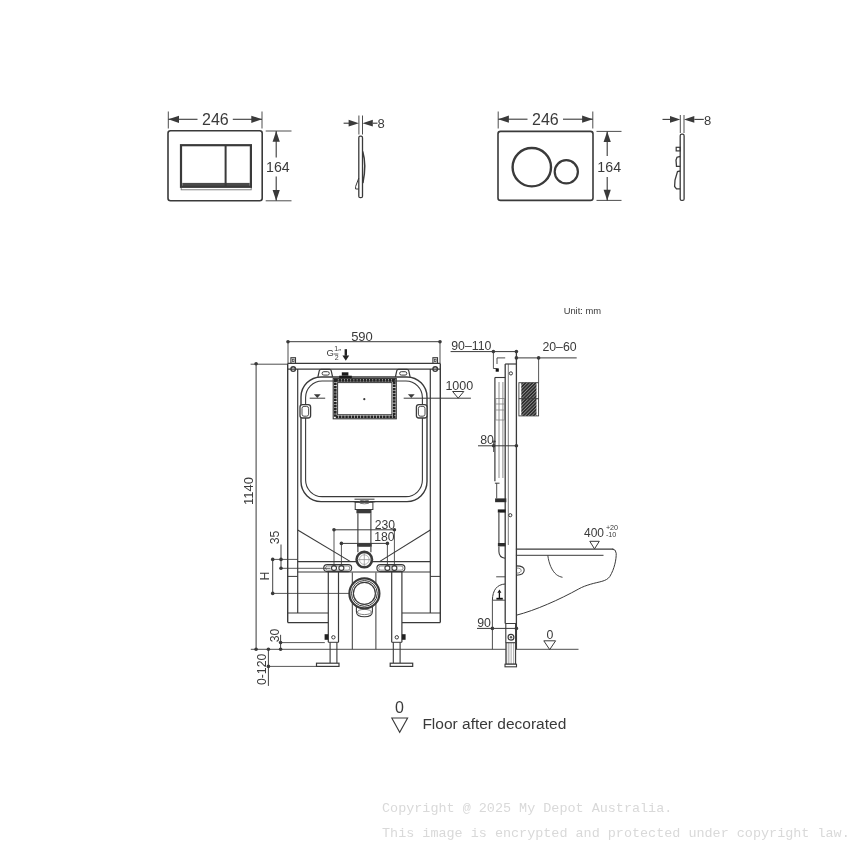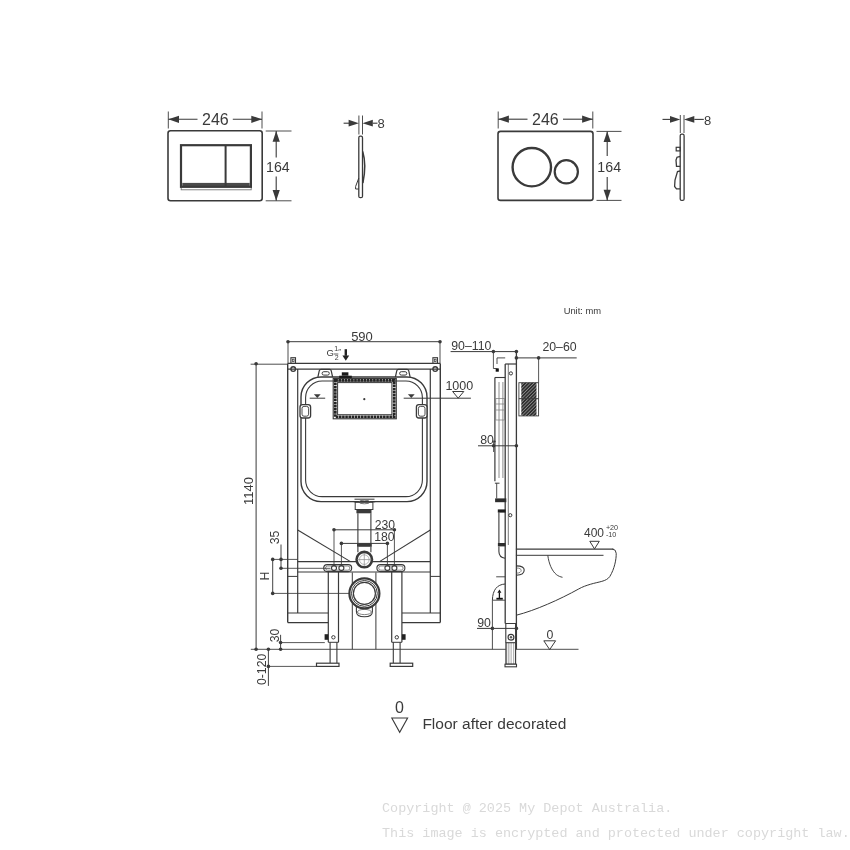--- a/index.html
+++ b/index.html
@@ -1,16 +1,16 @@
 <!DOCTYPE html>
 <html><head>
 <meta charset="utf-8">
 <style>
   html,body{margin:0;padding:0;background:#ffffff;}
-  #page{position:relative;width:850px;height:850px;background:#fff;overflow:hidden;border-radius:10px;}
+  #page{position:relative;width:850px;height:850px;background:#fff;overflow:hidden;}
   svg{position:absolute;left:0;top:0;}
   text{font-family:"Liberation Sans",sans-serif;fill:#3a3a3a;}
   #wm text{fill:#d9d9d9;}
   .mono{font-family:"Liberation Mono",monospace;}
 </style>
 </head>
 <body>
 <div id="page">
 <svg width="850" height="850" viewBox="0 0 850 850">
 <defs>

